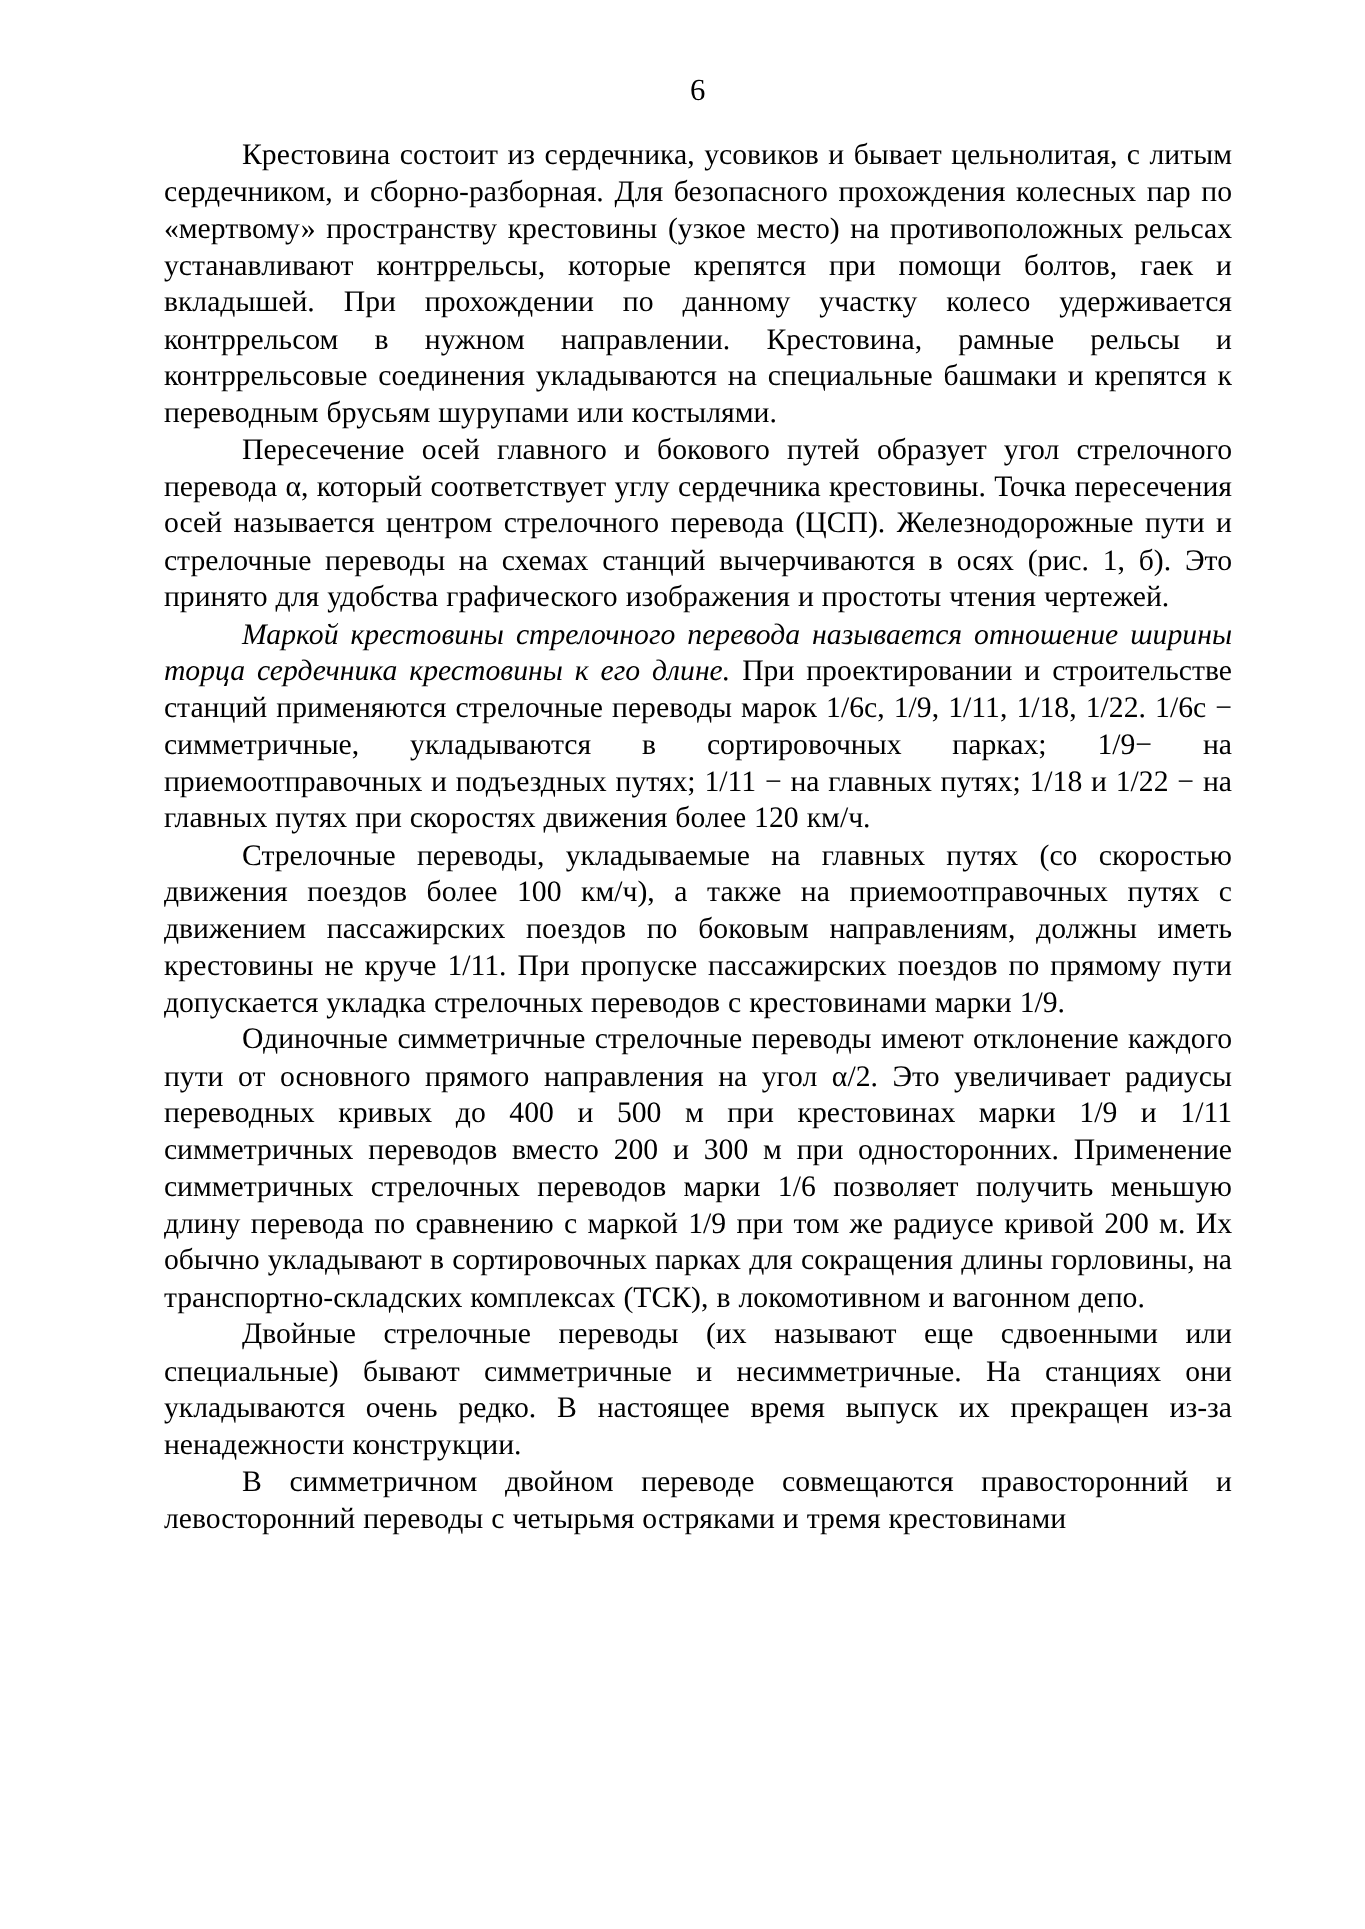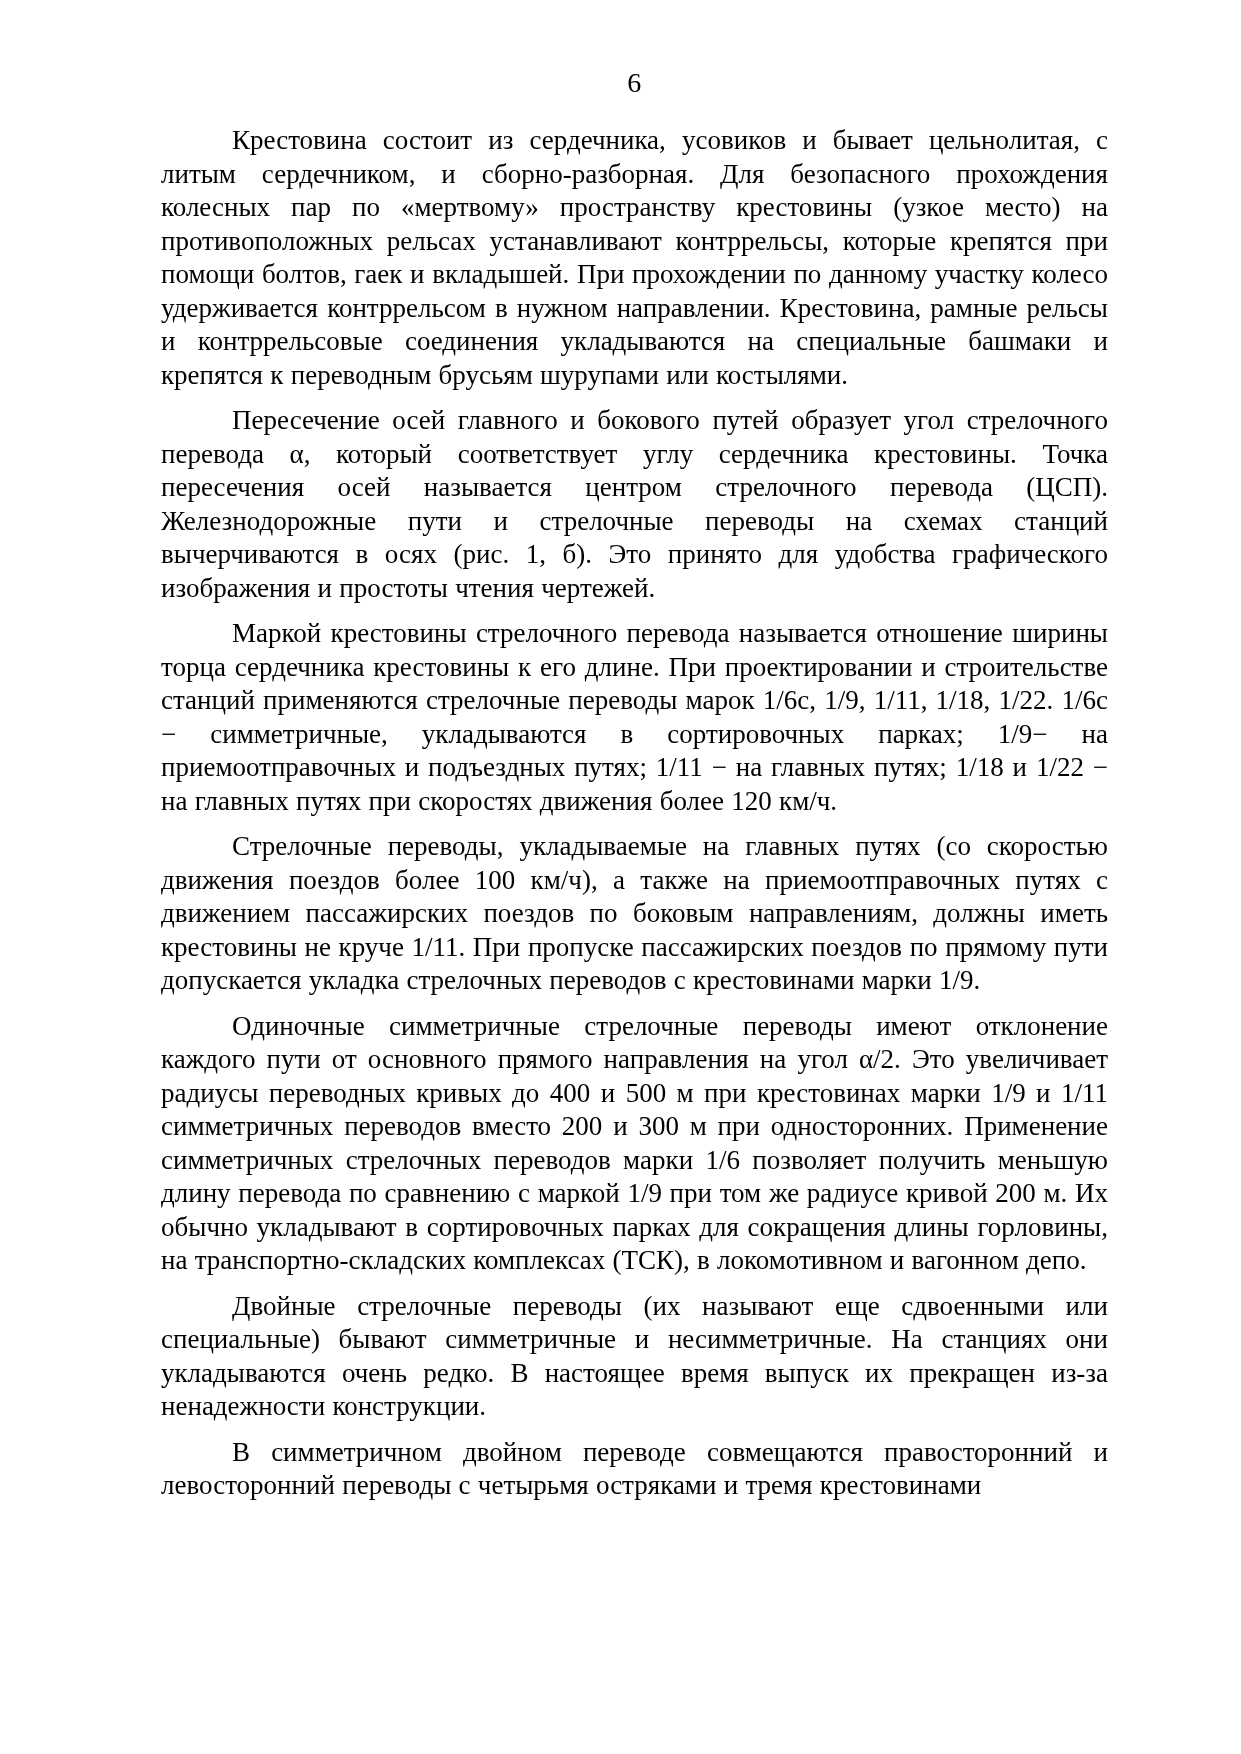--- a/index.html
+++ b/index.html
@@ -32,25 +32,26 @@
   .content {
     margin-top: 24px;
     font-size: 27px;
     line-height: 33.5px;
     text-align: justify;
     hyphens: auto;
     -webkit-hyphens: auto;
     word-spacing: 0.02em;
   }
   .content p {
-    margin: 12px;
+    margin: 0;
     padding: 0;
     text-indent: 71px;
   }
   .italic {
+    font-style: italic;
   }
 </style>
 </head>
 <body>
 
 <div class="page">
   <div class="text-column">
     <div class="page-number">6</div>
 
     <div class="content">

